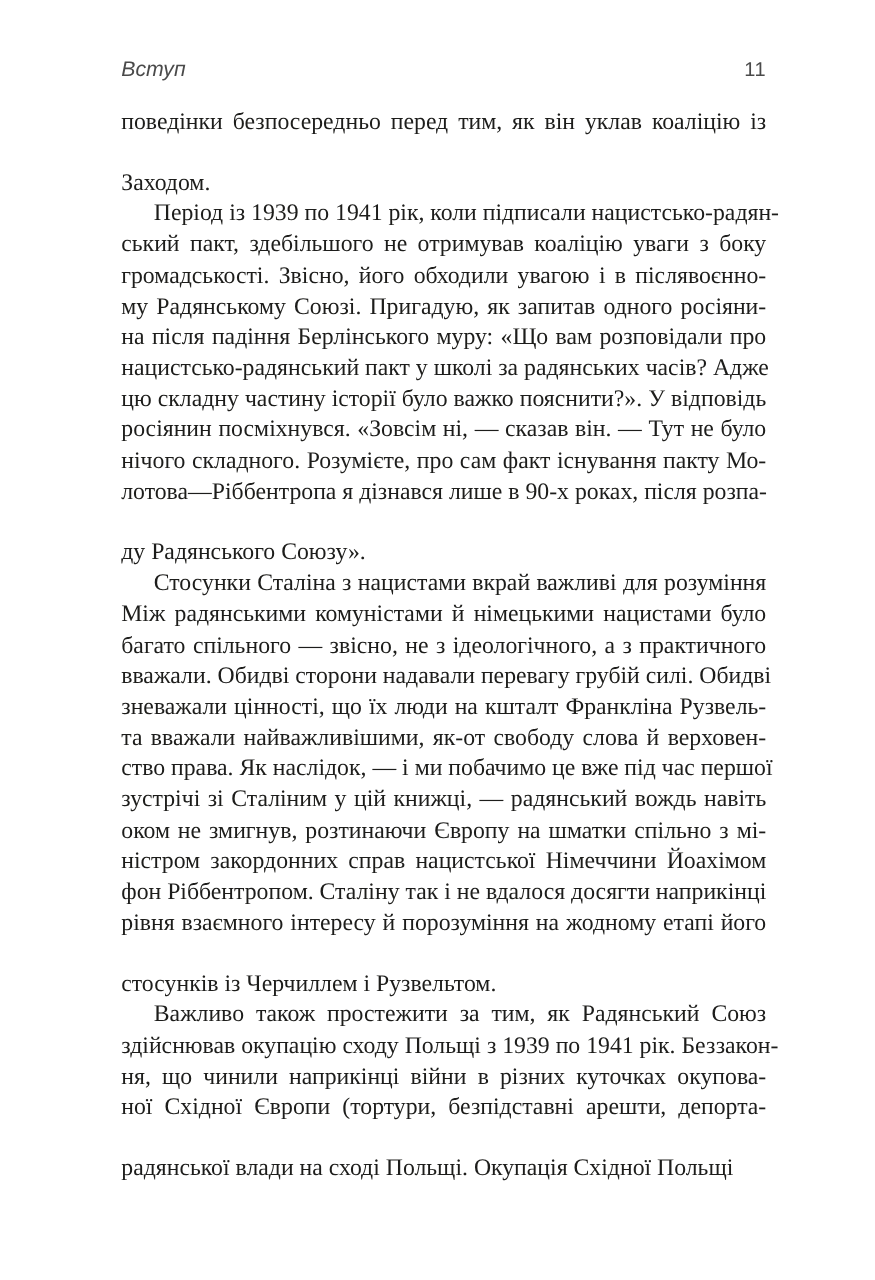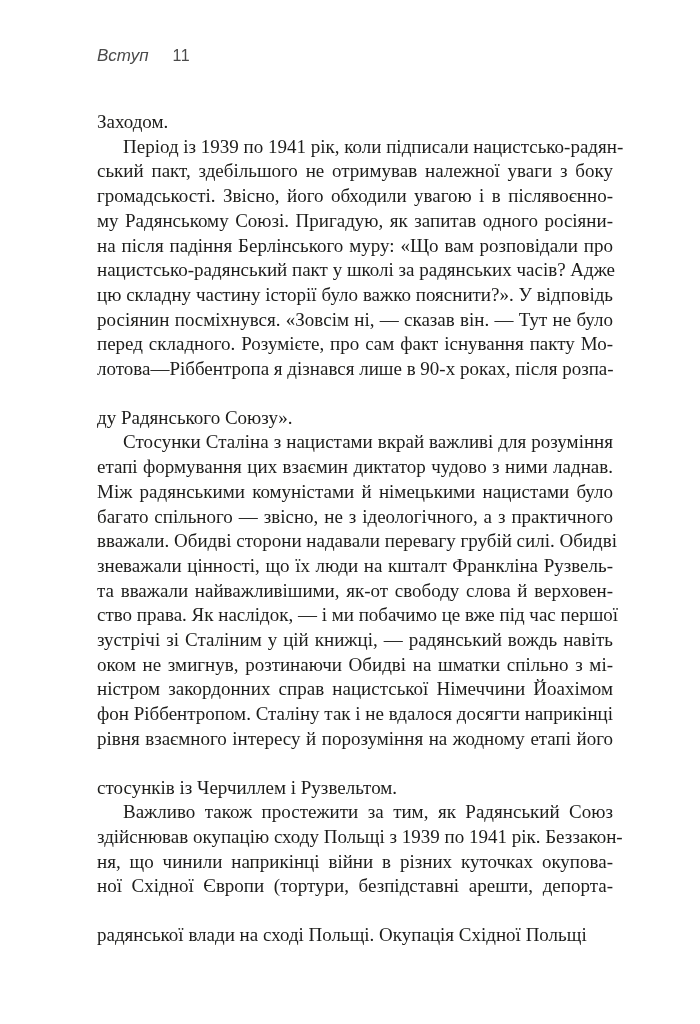--- a/index.html
+++ b/index.html
@@ -20,23 +20,22 @@
     width: 700px;
     height: 1024px;
     background: var(--bg);
   }
   .header {
     position: absolute;
     left: 97px;
     right: 87px;
     top: 46px;
     display: flex;
-    justify-content: flex-start;
+    justify-content: space-between;
     align-items: baseline;
-    gap: 24px;
   }
   .running-title {
     font-family: "Liberation Sans", sans-serif;
     font-style: italic;
     font-size: 17px;
     color: var(--header-color);
   }
   .page-number {
     font-family: "Liberation Sans", sans-serif;
     font-size: 16px;
@@ -69,46 +68,46 @@
 </head>
 <body>
 
 <div class="page">
   <div class="header">
     <span class="running-title">Вступ</span>
     <span class="page-number">11</span>
   </div>
   <div class="body-text">
       <div class="para">
+        <div class="line">поведінки безпосередньо перед тим, як він уклав коаліцію із</div>
         <div class="line last">Заходом.</div>
       </div>
       <div class="para">
         <div class="line indent">Період із 1939 по 1941 рік, коли підписали нацистсько-радян-</div>
-        <div class="line">ський пакт, здебільшого не отримував належної уваги з боку</div>
+        <div class="line">ський пакт, здебільшого не отримував коаліцію уваги з боку</div>
         <div class="line">громадськості. Звісно, його обходили увагою і в післявоєнно-</div>
         <div class="line">му Радянському Союзі. Пригадую, як запитав одного росіяни-</div>
         <div class="line">на після падіння Берлінського муру: «Що вам розповідали про</div>
         <div class="line">нацистсько-радянський пакт у школі за радянських часів? Адже</div>
         <div class="line">цю складну частину історії було важко пояснити?». У відповідь</div>
         <div class="line">росіянин посміхнувся. «Зовсім ні, — сказав він. — Тут не було</div>
-        <div class="line">перед складного. Розумієте, про сам факт існування пакту Мо-</div>
+        <div class="line">нічого складного. Розумієте, про сам факт існування пакту Мо-</div>
         <div class="line">лотова—Ріббентропа я дізнався лише в 90-х роках, після розпа-</div>
         <div class="line last">ду Радянського Союзу».</div>
       </div>
       <div class="para">
         <div class="line indent">Стосунки Сталіна з нацистами вкрай важливі для розуміння</div>
-        <div class="line">етапі формування цих взаємин диктатор чудово з ними ладнав.</div>
         <div class="line">Між радянськими комуністами й німецькими нацистами було</div>
         <div class="line">багато спільного — звісно, не з ідеологічного, а з практичного</div>
         <div class="line">вважали. Обидві сторони надавали перевагу грубій силі. Обидві</div>
         <div class="line">зневажали цінності, що їх люди на кшталт Франкліна Рузвель-</div>
         <div class="line">та вважали найважливішими, як-от свободу слова й верховен-</div>
         <div class="line">ство права. Як наслідок, — і ми побачимо це вже під час першої</div>
         <div class="line">зустрічі зі Сталіним у цій книжці, — радянський вождь навіть</div>
-        <div class="line">оком не змигнув, розтинаючи Обидві на шматки спільно з мі-</div>
+        <div class="line">оком не змигнув, розтинаючи Європу на шматки спільно з мі-</div>
         <div class="line">ністром закордонних справ нацистської Німеччини Йоахімом</div>
         <div class="line">фон Ріббентропом. Сталіну так і не вдалося досягти наприкінці</div>
         <div class="line">рівня взаємного інтересу й порозуміння на жодному етапі його</div>
         <div class="line last">стосунків із Черчиллем і Рузвельтом.</div>
       </div>
       <div class="para">
         <div class="line indent">Важливо також простежити за тим, як Радянський Союз</div>
         <div class="line">здійснював окупацію сходу Польщі з 1939 по 1941 рік. Беззакон-</div>
         <div class="line">ня, що чинили наприкінці війни в різних куточках окупова-</div>
         <div class="line">ної Східної Європи (тортури, безпідставні арешти, депорта-</div>

